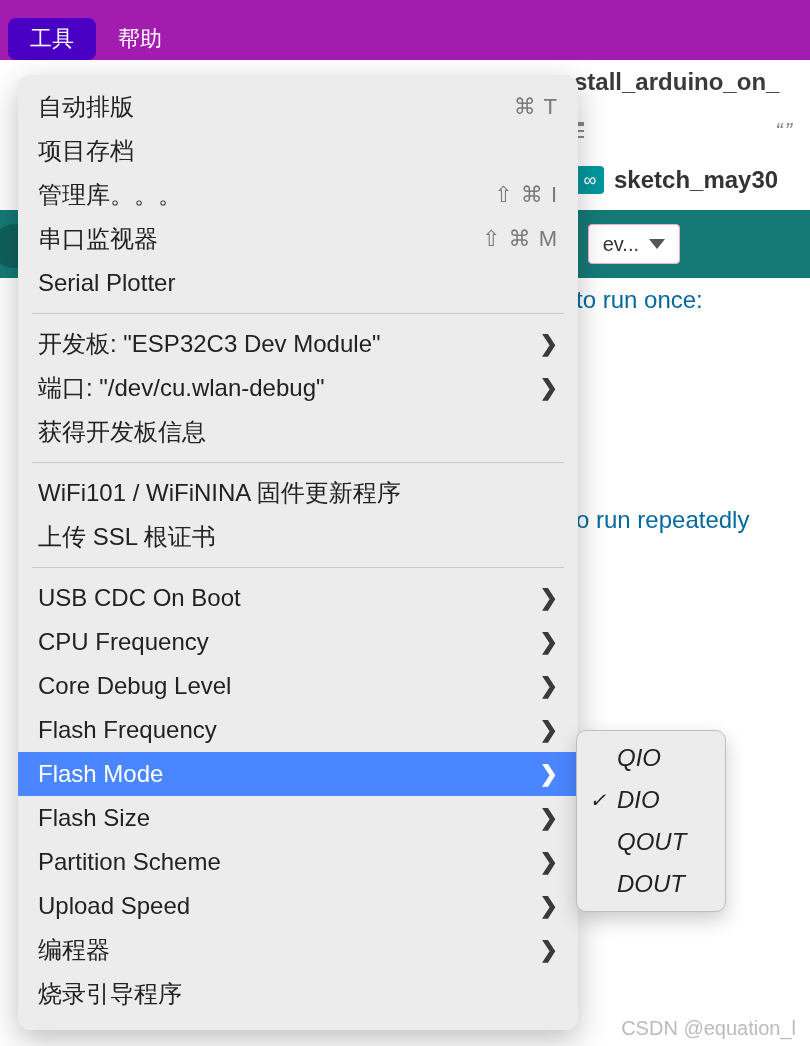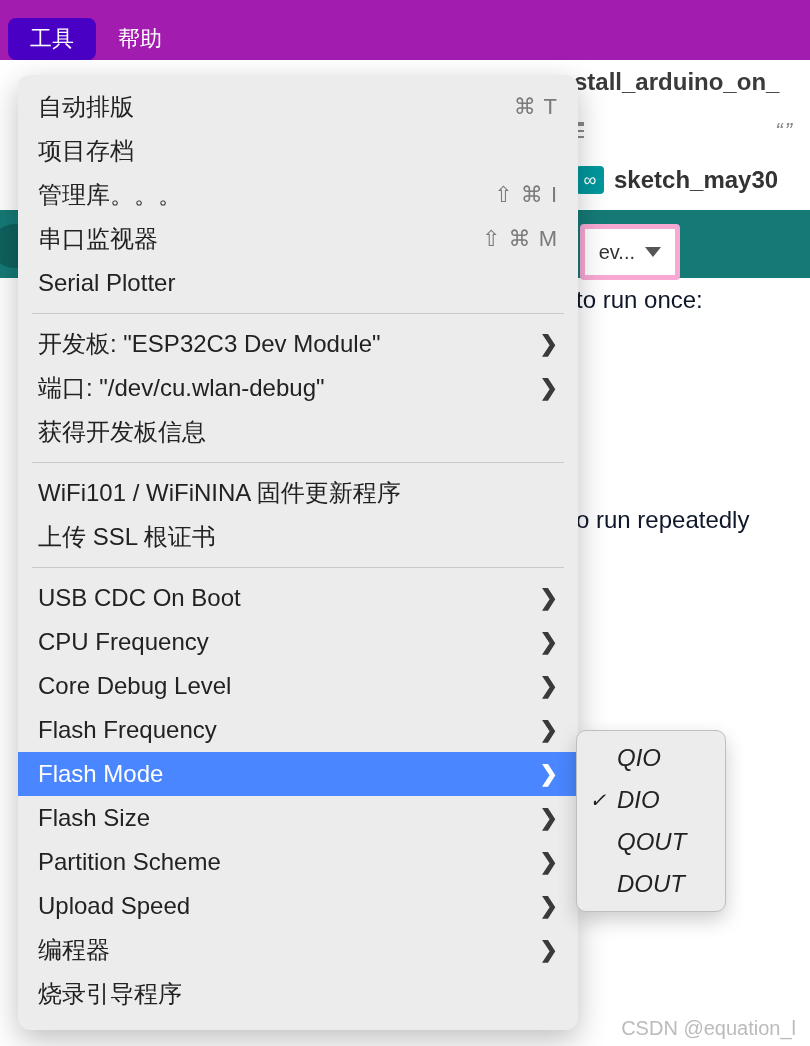--- a/index.html
+++ b/index.html
@@ -14,25 +14,25 @@
   .toolbar-icons { position: absolute; top: 70px; left: 0; right: 10px; display: flex; gap: 20px; align-items: center; color: #777; }
   .quote { font-style: italic; font-size: 22px; color: #888; margin-left: auto; margin-right: 10px; letter-spacing: -2px; }
 
   .ide-area { position: absolute; top: 150px; left: 0; right: 0; bottom: 0; background: #fff; }
   .ide-header { position: absolute; top:0; left:576px; right:0; height:60px; display:flex; align-items:center; gap:10px; }
   .arduino-badge { width:28px; height:28px; background:#00979d; border-radius:4px; display:flex; align-items:center; justify-content:center; color:#fff; font-size:18px; }
   .sketch-name { font-size:24px; font-weight:700; color:#333; white-space:nowrap; }
 
   .ide-toolbar { position:absolute; top:60px; left:0; right:0; height:68px; background:#157a76; }
   .ide-run { position:absolute; left:-8px; top:14px; width:44px; height:44px; border-radius:50%; background:#0f615e; }
-  .board-select { position:absolute; right:130px; top:14px; height:56px; background:#fff; border:5px solid #f9a8d4; border-radius:4px; display:flex; align-items:center; padding:0 14px; font-size:20px; color:#333; gap:10px; }
+  .board-select { position:absolute; right:130px; top:14px; height:40px; background:#fff; border:1px solid #f9a8d4; border-radius:4px; display:flex; align-items:center; padding:0 14px; font-size:20px; color:#333; gap:10px; }
   .caret-down { width:0; height:0; border-left:8px solid transparent; border-right:8px solid transparent; border-top:10px solid #555; }
 
   .code-area { position:absolute; top:128px; left:576px; right:0; bottom:0; }
-  .code-area pre { font-family: ui-monospace, "SF Mono", Menlo, monospace; font-size:24px; line-height:44px; color:#0f172a; white-space:pre; }
+  .code-area pre { font-family: ui-monospace, "SF Mono", Menlo, monospace; font-size:24px; line-height:44px; color:#0369a1; white-space:pre; }
 
   .dropdown { position:absolute; top:64px; left:18px; width:560px; background:#ececec; border-radius:12px; box-shadow: 0 10px 30px rgba(0,0,0,0.25); padding: 10px 0 14px 0; margin-top: 11px; }
   .menu-item { display:flex; align-items:center; justify-content:space-between; padding: 6px 20px; font-size:24px; color:#222; min-height:44px; }
   .menu-item .lbl { white-space:nowrap; }
   .menu-item .short { color:#7a7a7a; font-size:22px; letter-spacing:1px; }
   .menu-item .arrow { color:#3a3a3a; font-size:22px; font-weight:700; }
   .menu-sep { height:1px; background:#c9c9c9; margin:8px 14px; }
   .menu-item.highlight { background:#4a86ff; color:#fff;text-align:center; }
   .menu-item.highlight .arrow { color:#fff; }
 

